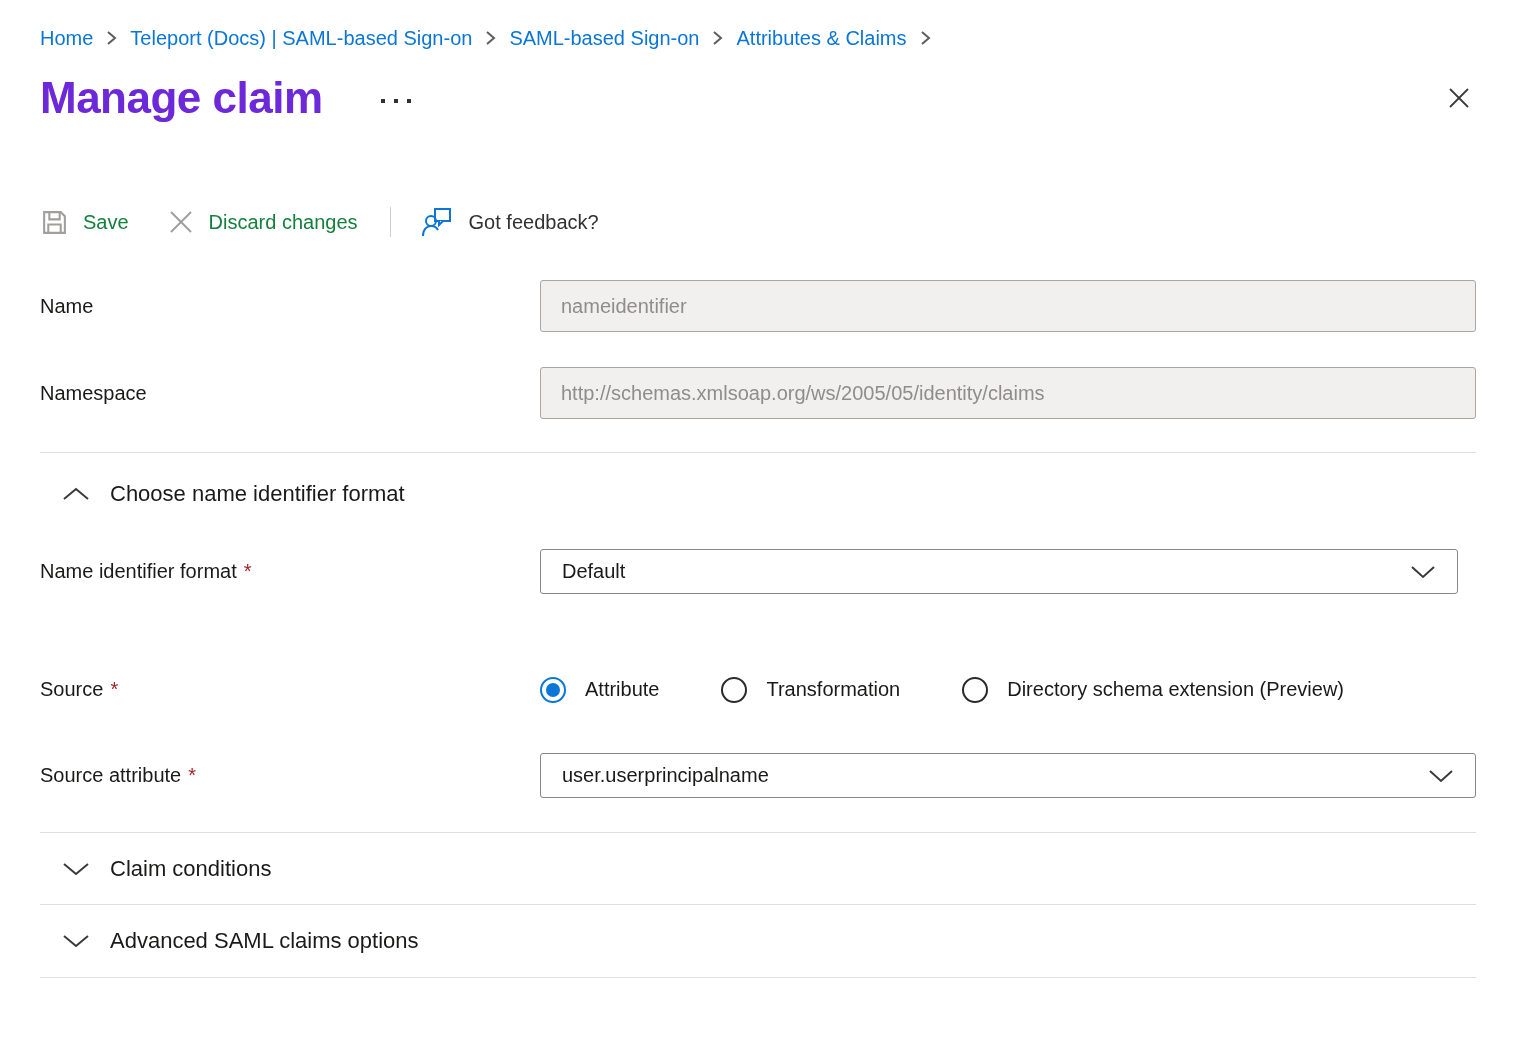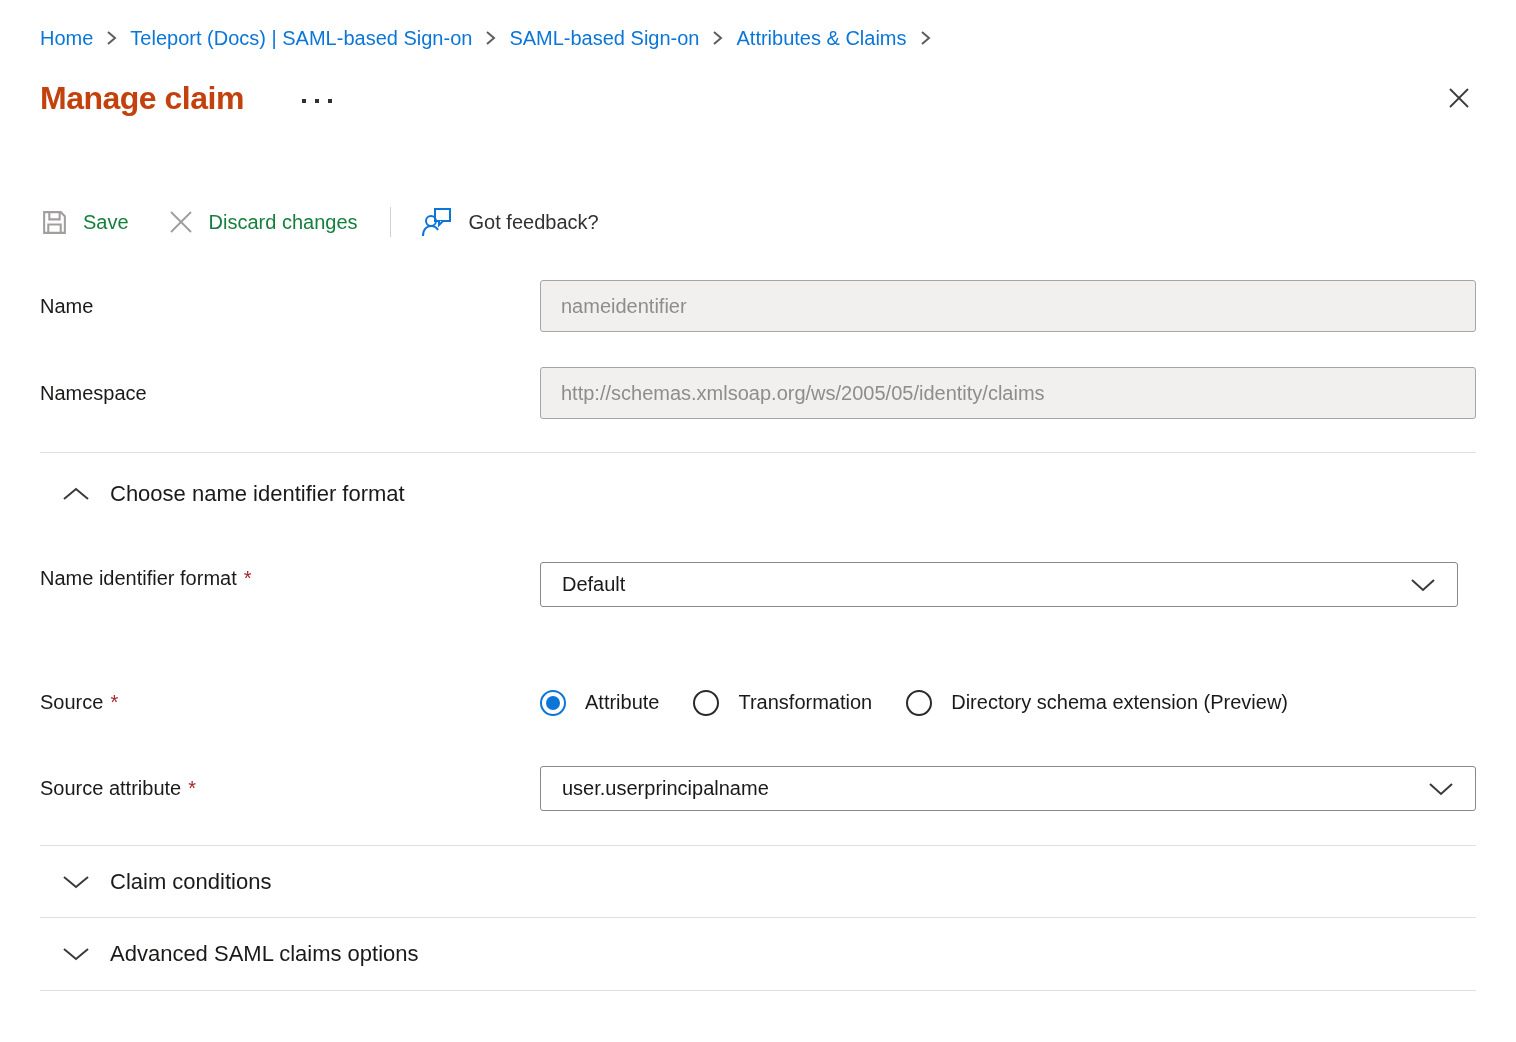--- a/index.html
+++ b/index.html
@@ -25,21 +25,21 @@
   .crumb-sep { display: inline-flex; margin: 0 13px; }
   .crumb-sep svg { display: block; }
 
   
   .title-row {
     margin-top: 18px;
     display: flex; align-items: center;
     height: 56px;
   }
   .page-title {
-    font-size: 32px; font-weight: 700; color: #c2410c;
+    font-size: 44px; font-weight: 700; color: #6d28d9;
     letter-spacing: -0.5px;
   }
   .more-dots {
     display: flex; gap: 9px; margin-left: 58px; cursor: pointer;
     align-self: center; padding-top: 6px;
   }
   .more-dots i {
     width: 4px; height: 4px; background: #323130; display: block;
   }
   .close-btn {
@@ -106,21 +106,21 @@
     display: flex; align-items: center;
     font-size: 22px; color: #1b1a19;
     cursor: pointer;
   }
   .section-header .sec-chev { display: flex; align-items: center; width: 28px; margin-left: 22px; }
   .section-header .sec-title { margin-left: 20px; }
 
   .collapsed-row { height: 71px; display: flex; align-items: center; }
 
   
-  .radio-group { display: flex; align-items: flex-end; }
+  .radio-group { display: flex; align-items: flex-end; gap: 28px; }
   .radio-option { display: flex; align-items: center; cursor: pointer; margin-right: 34px; }
   .radio-option:last-child { margin-right: 16px; }
   .radio-circle {
     width: 26px; height: 26px; border-radius: 50%;
     border: 2px solid #2b2a29; background: #fff;
     display: flex; align-items: center; justify-content: center;
     flex: 0 0 26px;
   }
   .radio-option.checked .radio-circle { border-color: #0b76d7; }
   .radio-option.checked .radio-circle::after {
@@ -234,21 +234,21 @@
           <polyline points="2,13 14,3 26,13" fill="none" stroke="#3b3a39" stroke-width="2"></polyline>
         </svg>
     </span>
     <span class="sec-title">Choose name identifier format</span>
   </div>
 
   <div class="form-row" style="margin-top:38px;">
     <div class="form-label">
       <span>Name identifier format</span><span class="required">*</span>
     </div>
-    <div class="control" style="padding-right:18px;margin-top:13px;">
+    <div class="control" style="padding-right:18px;">
       <div class="select-box">
         <span>Default</span>
         <span class="chev">
           <svg width="26" height="14" viewBox="0 0 26 14">
               <polyline points="2,2 13,12 24,2" fill="none" stroke="#3b3a39" stroke-width="2"></polyline>
             </svg>
         </span>
       </div>
     </div>
   </div>

